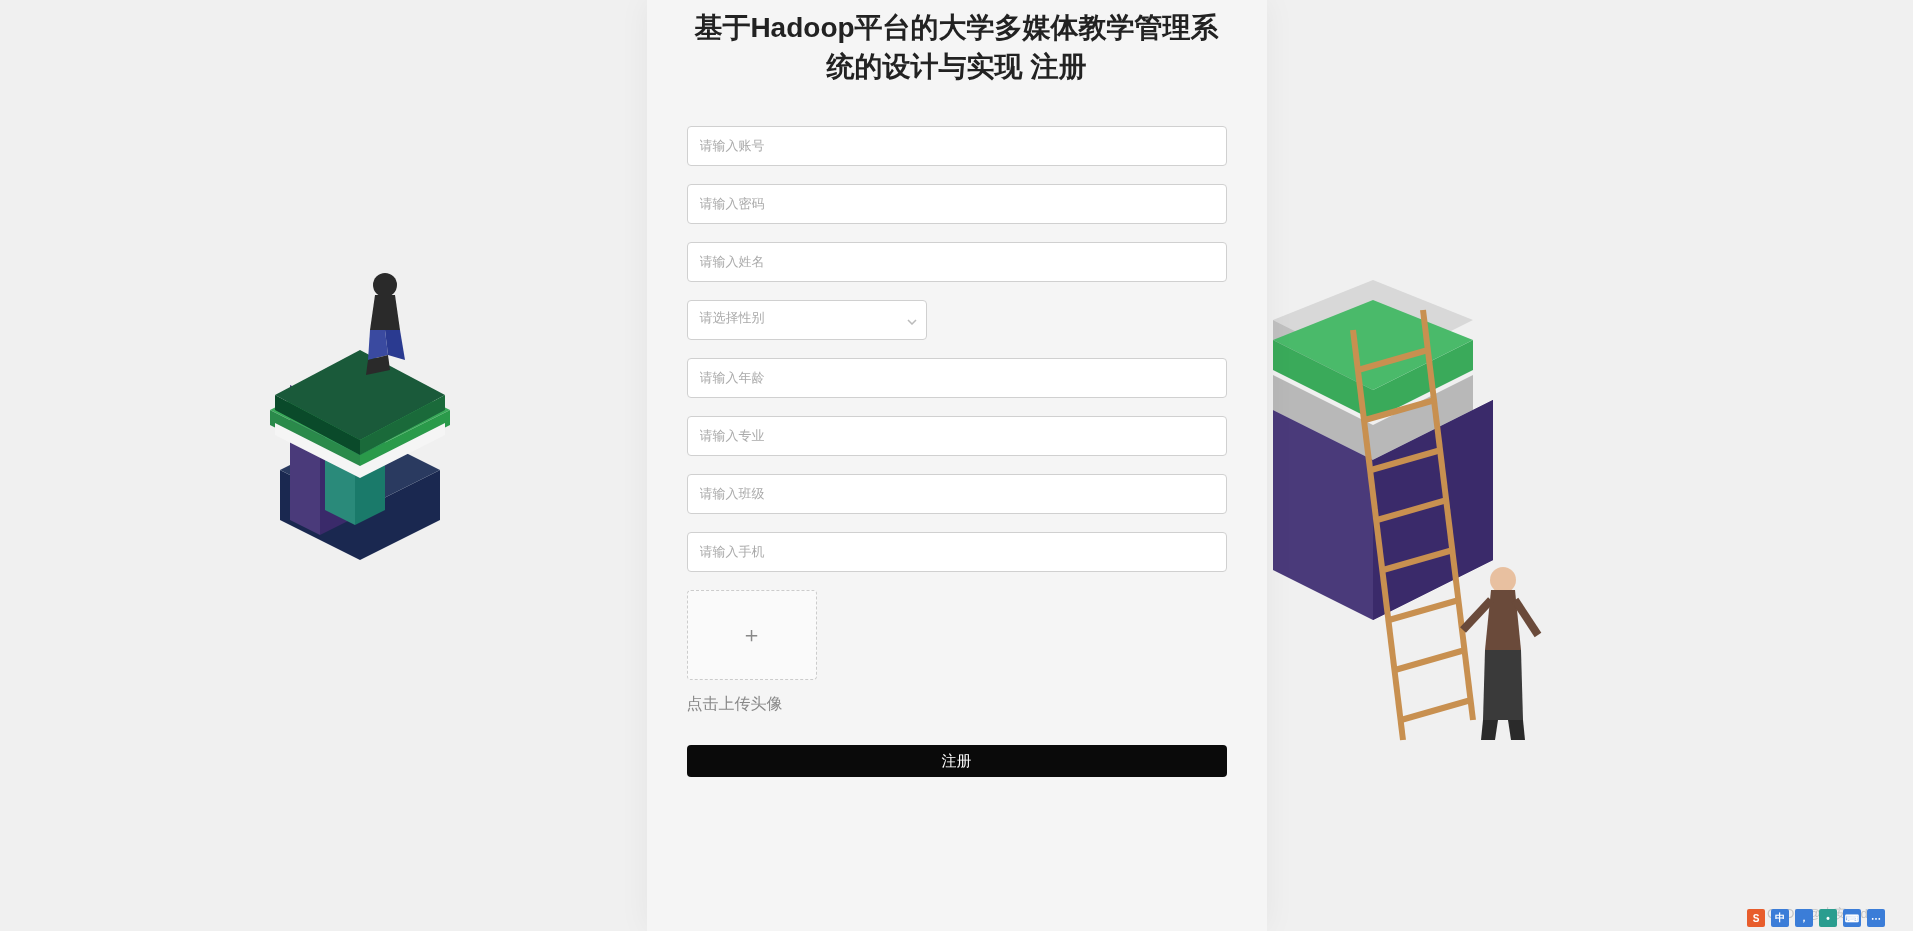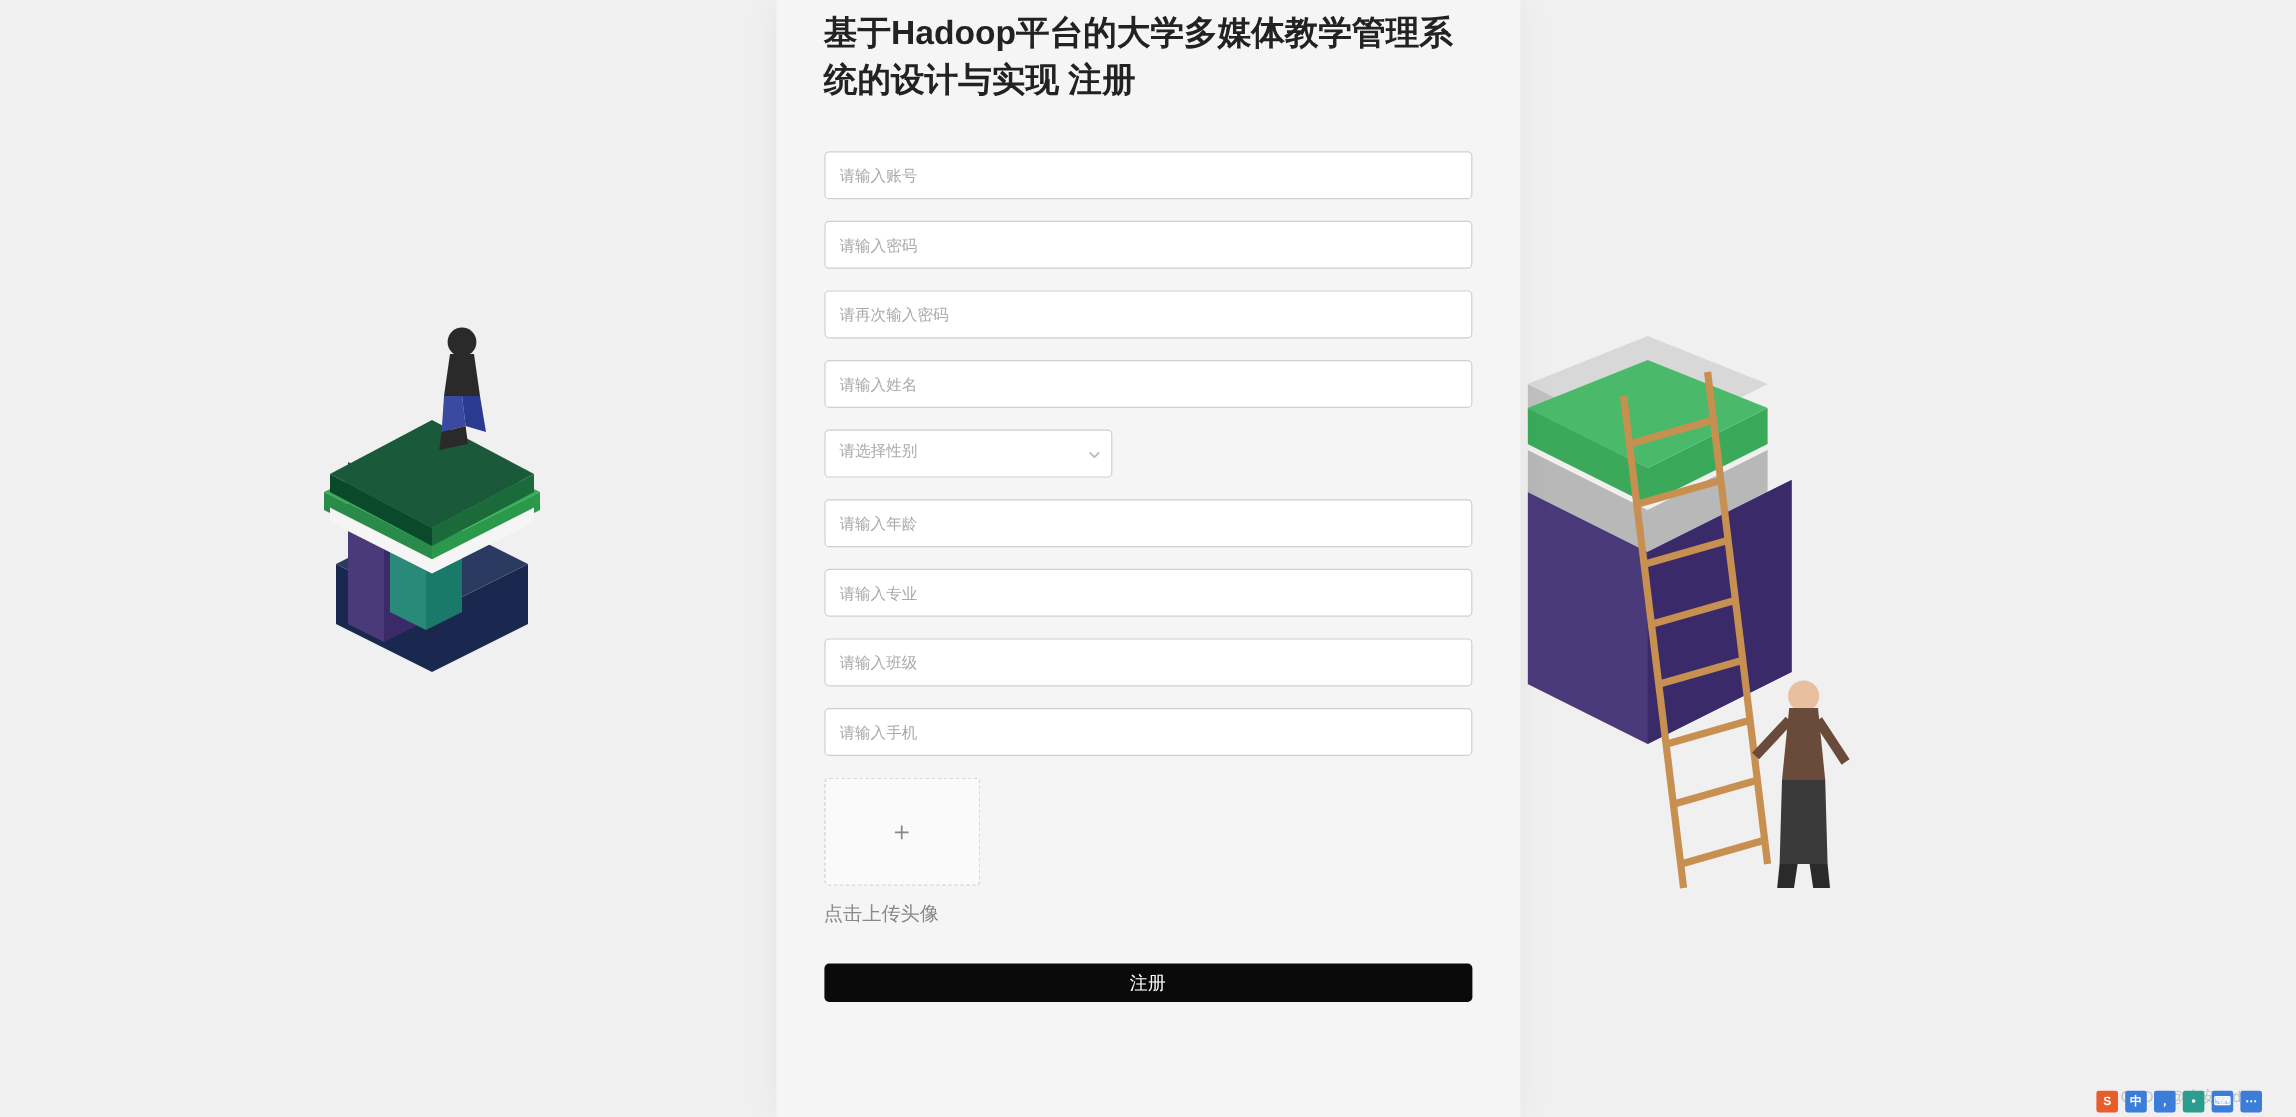--- a/index.html
+++ b/index.html
@@ -39,38 +39,39 @@
       background: #f5f5f5;
       padding: 0 40px 40px 40px;
       z-index: 10;
       min-height: 931px;
       box-shadow: 0 0 30px rgba(0,0,0,0.05);
     }
     .page-title {
       font-size: 28px;
       font-weight: 600;
       color: #222;
-      text-align: left;
+      text-align: center;
       line-height: 1.4;
       margin-bottom: 40px;
       padding-top: 8px;
     }
     .form-group {
       margin-bottom: 18px;
     }
     .text-input {
       width: 100%;
       height: 40px;
       border: 1px solid #d0d0d0;
       border-radius: 4px;
       padding: 0 12px;
       font-size: 13px;
       color: #333;
       background: #fff;
       outline: none;
+      font-family: Liberation Serif, serif;
     }
     .text-input::placeholder {
       color: #aaa;
     }
     .select-wrap {
       position: relative;
       width: 240px;
     }
     .select-input {
       width: 100%;
@@ -238,23 +239,20 @@
   <h1 class="page-title">基于Hadoop平台的大学多媒体教学管理系统的设计与实现 注册</h1>
 
   <div class="form-group">
     <input type="text" class="text-input" placeholder="请输入账号" style="">
   </div>
 
   <div class="form-group">
     <input type="password" class="text-input" placeholder="请输入密码" style="">
   </div>
 
-  <div class="form-group">
-    <input type="password" class="text-input" placeholder="请再次输入密码" style="">
-  </div>
 
   <div class="form-group">
     <input type="text" class="text-input" placeholder="请输入姓名" style="">
   </div>
 
   <div class="form-group">
     <div class="select-wrap">
       <div class="select-input">
         <span>请选择性别</span>
       </div>

